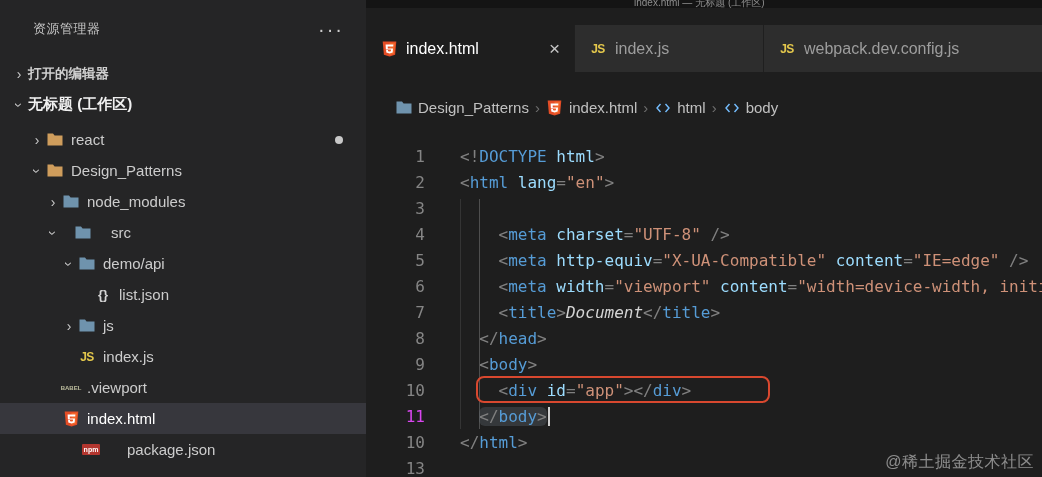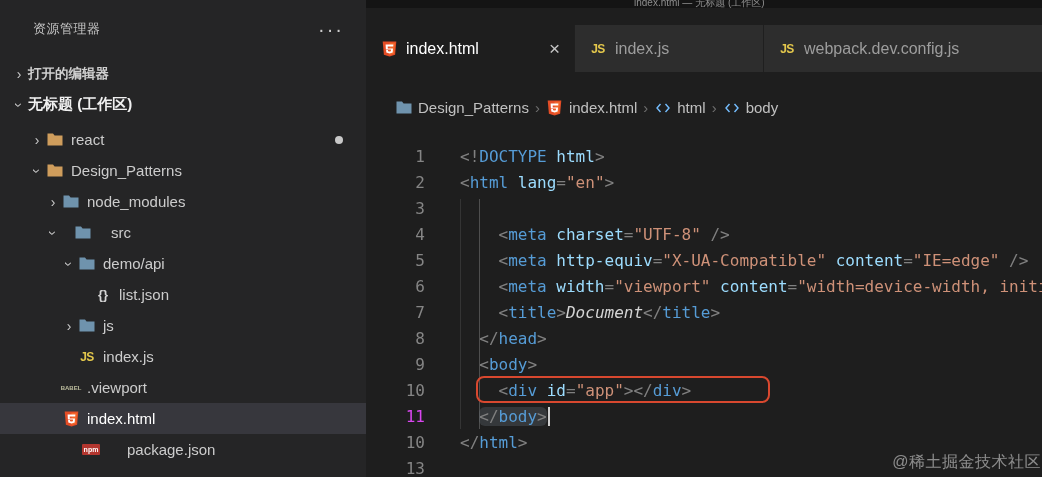--- a/index.html
+++ b/index.html
@@ -60,21 +60,21 @@
   .ln{width:59px;flex:none;text-align:right;font-family:"DejaVu Sans Mono",monospace;
       font-size:16px;color:#858585;cursor:pointer;}
   .ln.active{color:#d946ef;}
   .code-text{font-family:"DejaVu Sans Mono",monospace;font-size:16px;white-space:pre;padding-left:35px;}
   .tk-p{color:var(--punct);} .tk-t{color:var(--tag);} .tk-a{color:var(--attr);}
   .tk-s{color:var(--string);} .tk-x{color:var(--text);font-style:italic;} .tk-w{color:var(--text);}
   .tag-hl{background:rgba(110,118,128,.30);border-radius:6px;}
   .cursor{display:inline-block;width:2px;height:19px;background:#d0d0d0;vertical-align:text-bottom;margin-left:1px;}
   .annotation-box{position:absolute;left:110px;top:-1px;width:294px;height:27px;box-sizing:border-box;
                   border:2.5px solid var(--annotation);border-radius:8px;pointer-events:none;}
-  .watermark{position:absolute;right:1px;bottom:4px;font-size:16px;color:rgba(230,230,230,.55);letter-spacing:.5px;}
+  .watermark{position:absolute;right:8px;bottom:4px;font-size:16px;color:rgba(230,230,230,.55);letter-spacing:.5px;}
 </style>
 </head>
 <body>
 
 <div class="app">
 
   <aside class="sidebar">
     <div class="sb-header">
       <span>资源管理器</span>
       <span class="more">···</span>

